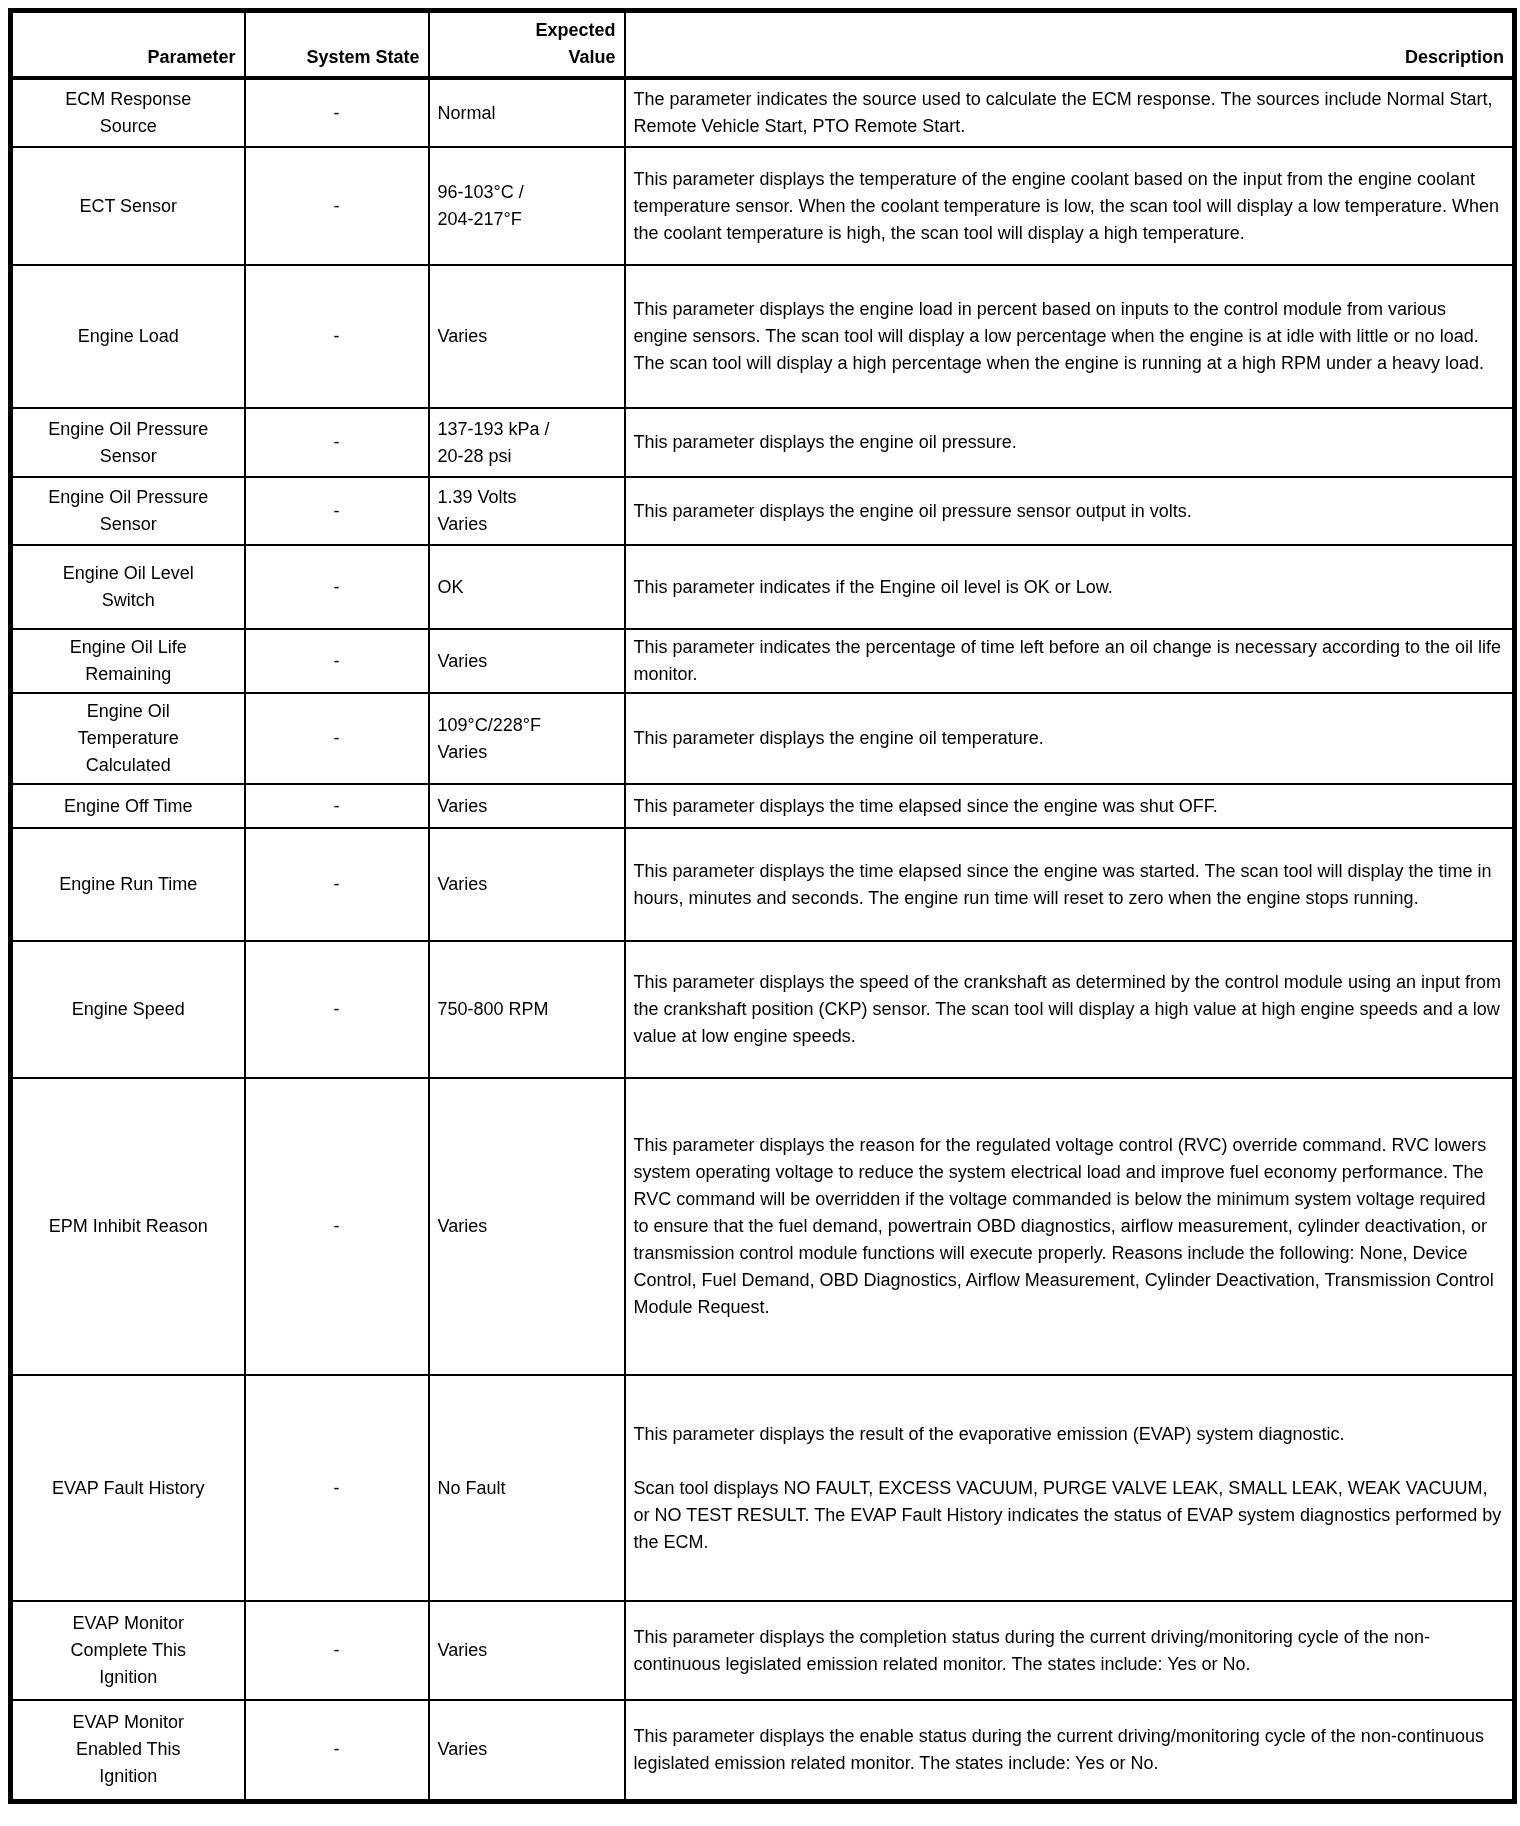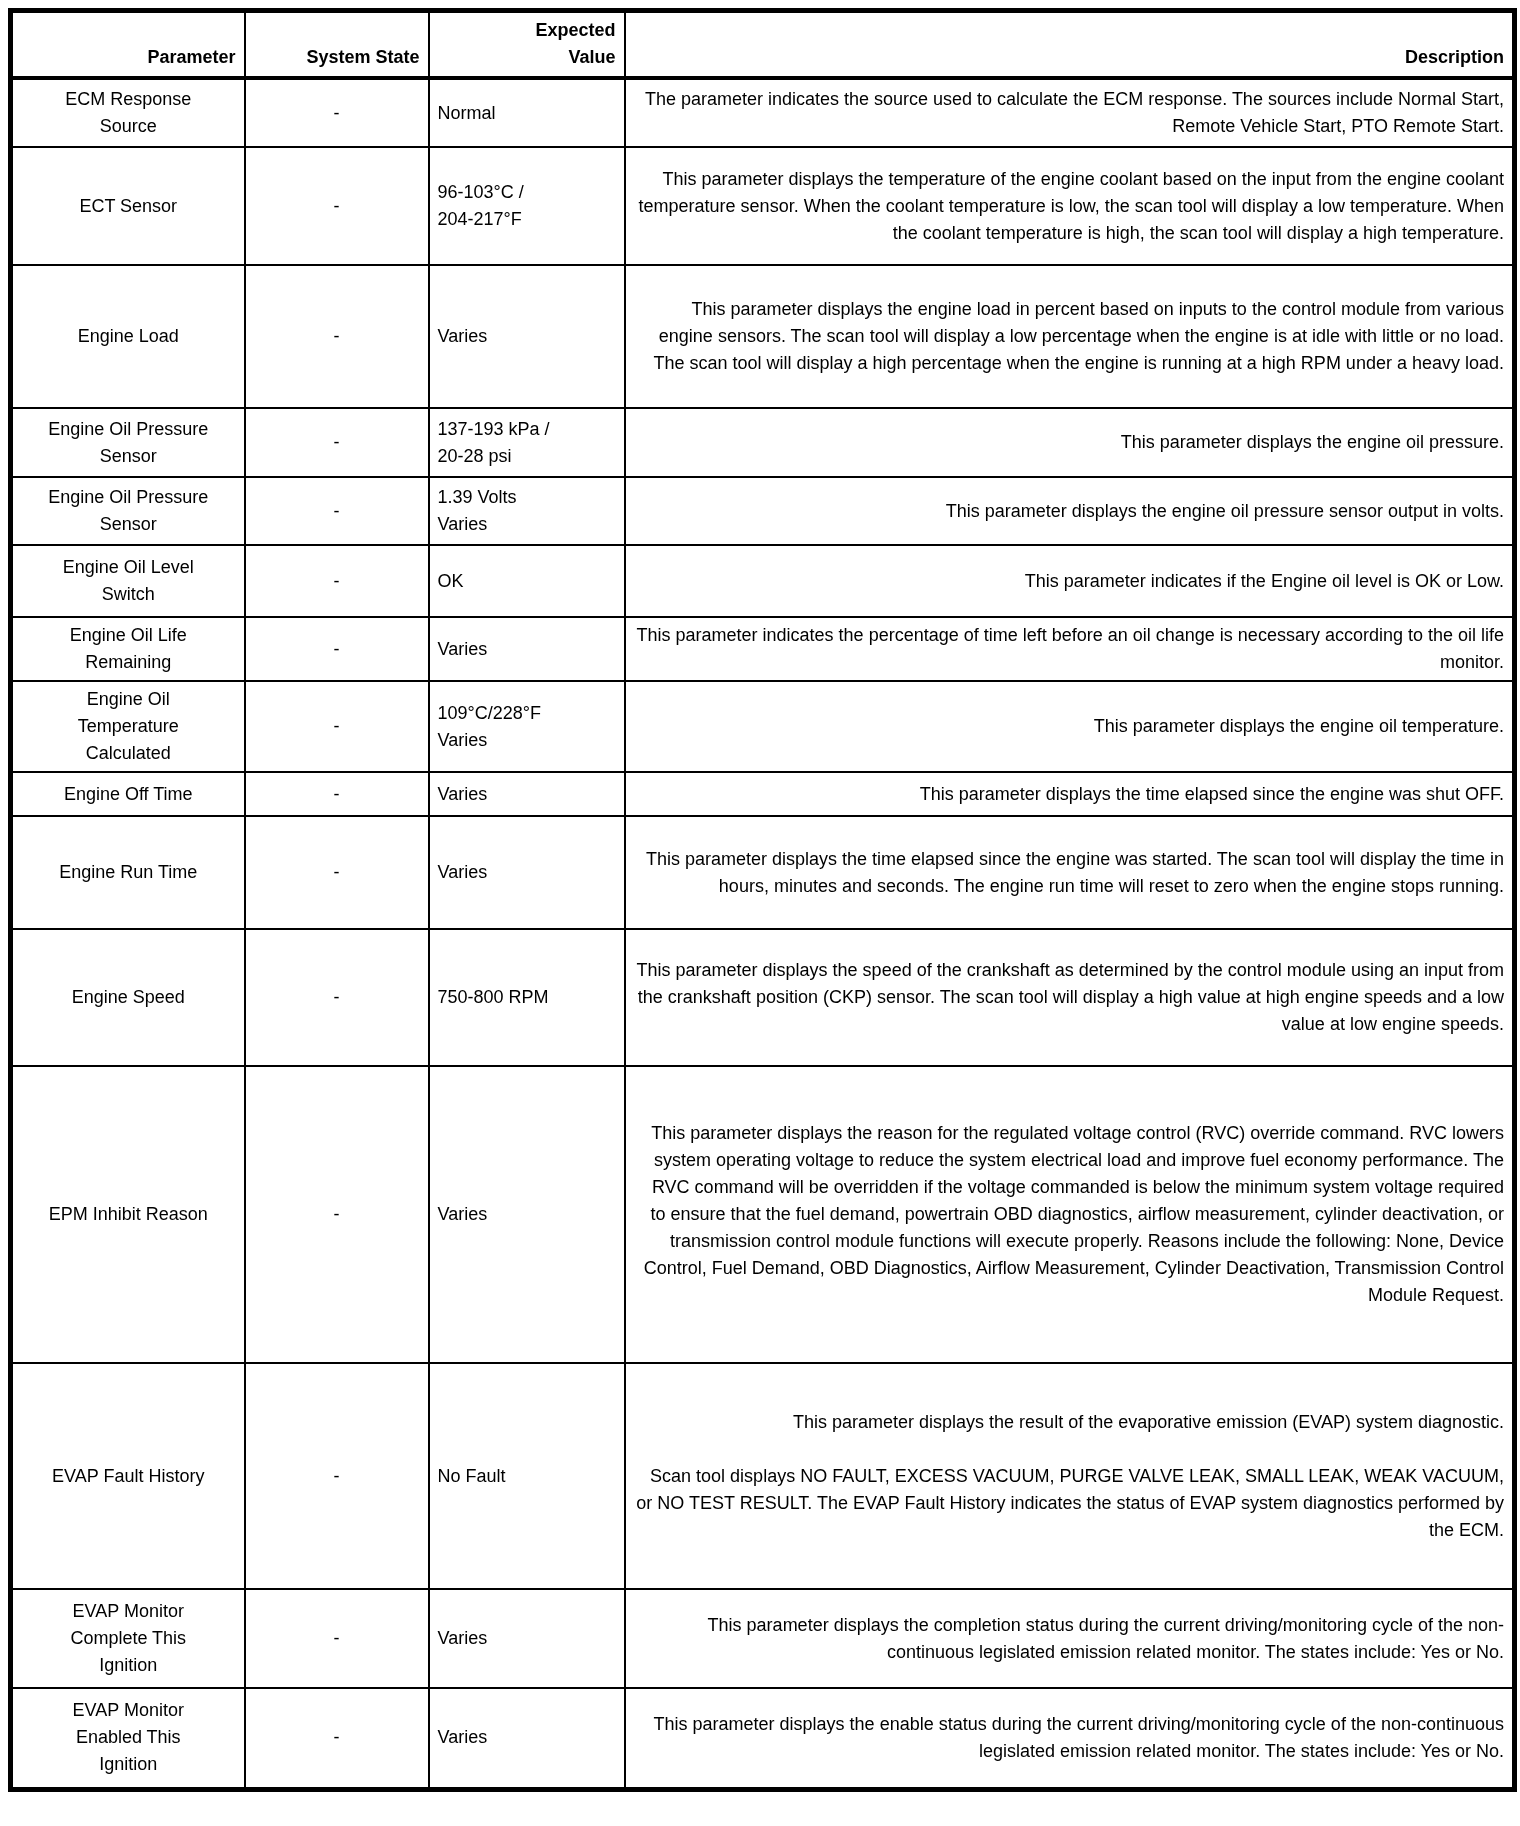--- a/index.html
+++ b/index.html
@@ -44,21 +44,21 @@
   }
   td.c-state {
     text-align: center;
     vertical-align: middle;
   }
   td.c-value {
     vertical-align: middle;
     white-space: pre-line;
   }
   td.c-desc {
-    text-align: right;
+    text-align: left;
     vertical-align: middle;
     white-space: pre-line;
   }
 </style>
 </head>
 <body>
 
 <div class="page">
   <table class="params">
     <colgroup>
@@ -106,21 +106,21 @@
         <td class="c-desc">This parameter displays the engine oil pressure.</td>
       </tr>
       <tr style="height:68px">
         <td class="c-param">Engine Oil Pressure
 Sensor</td>
         <td class="c-state">-</td>
         <td class="c-value">1.39 Volts
 Varies</td>
         <td class="c-desc">This parameter displays the engine oil pressure sensor output in volts.</td>
       </tr>
-      <tr style="height:72px">
+      <tr style="height:84px">
         <td class="c-param">Engine Oil Level
 Switch</td>
         <td class="c-state">-</td>
         <td class="c-value">OK</td>
         <td class="c-desc">This parameter indicates if the Engine oil level is OK or Low.</td>
       </tr>
       <tr style="height:48px">
         <td class="c-param">Engine Oil Life
 Remaining</td>
         <td class="c-state">-</td>

